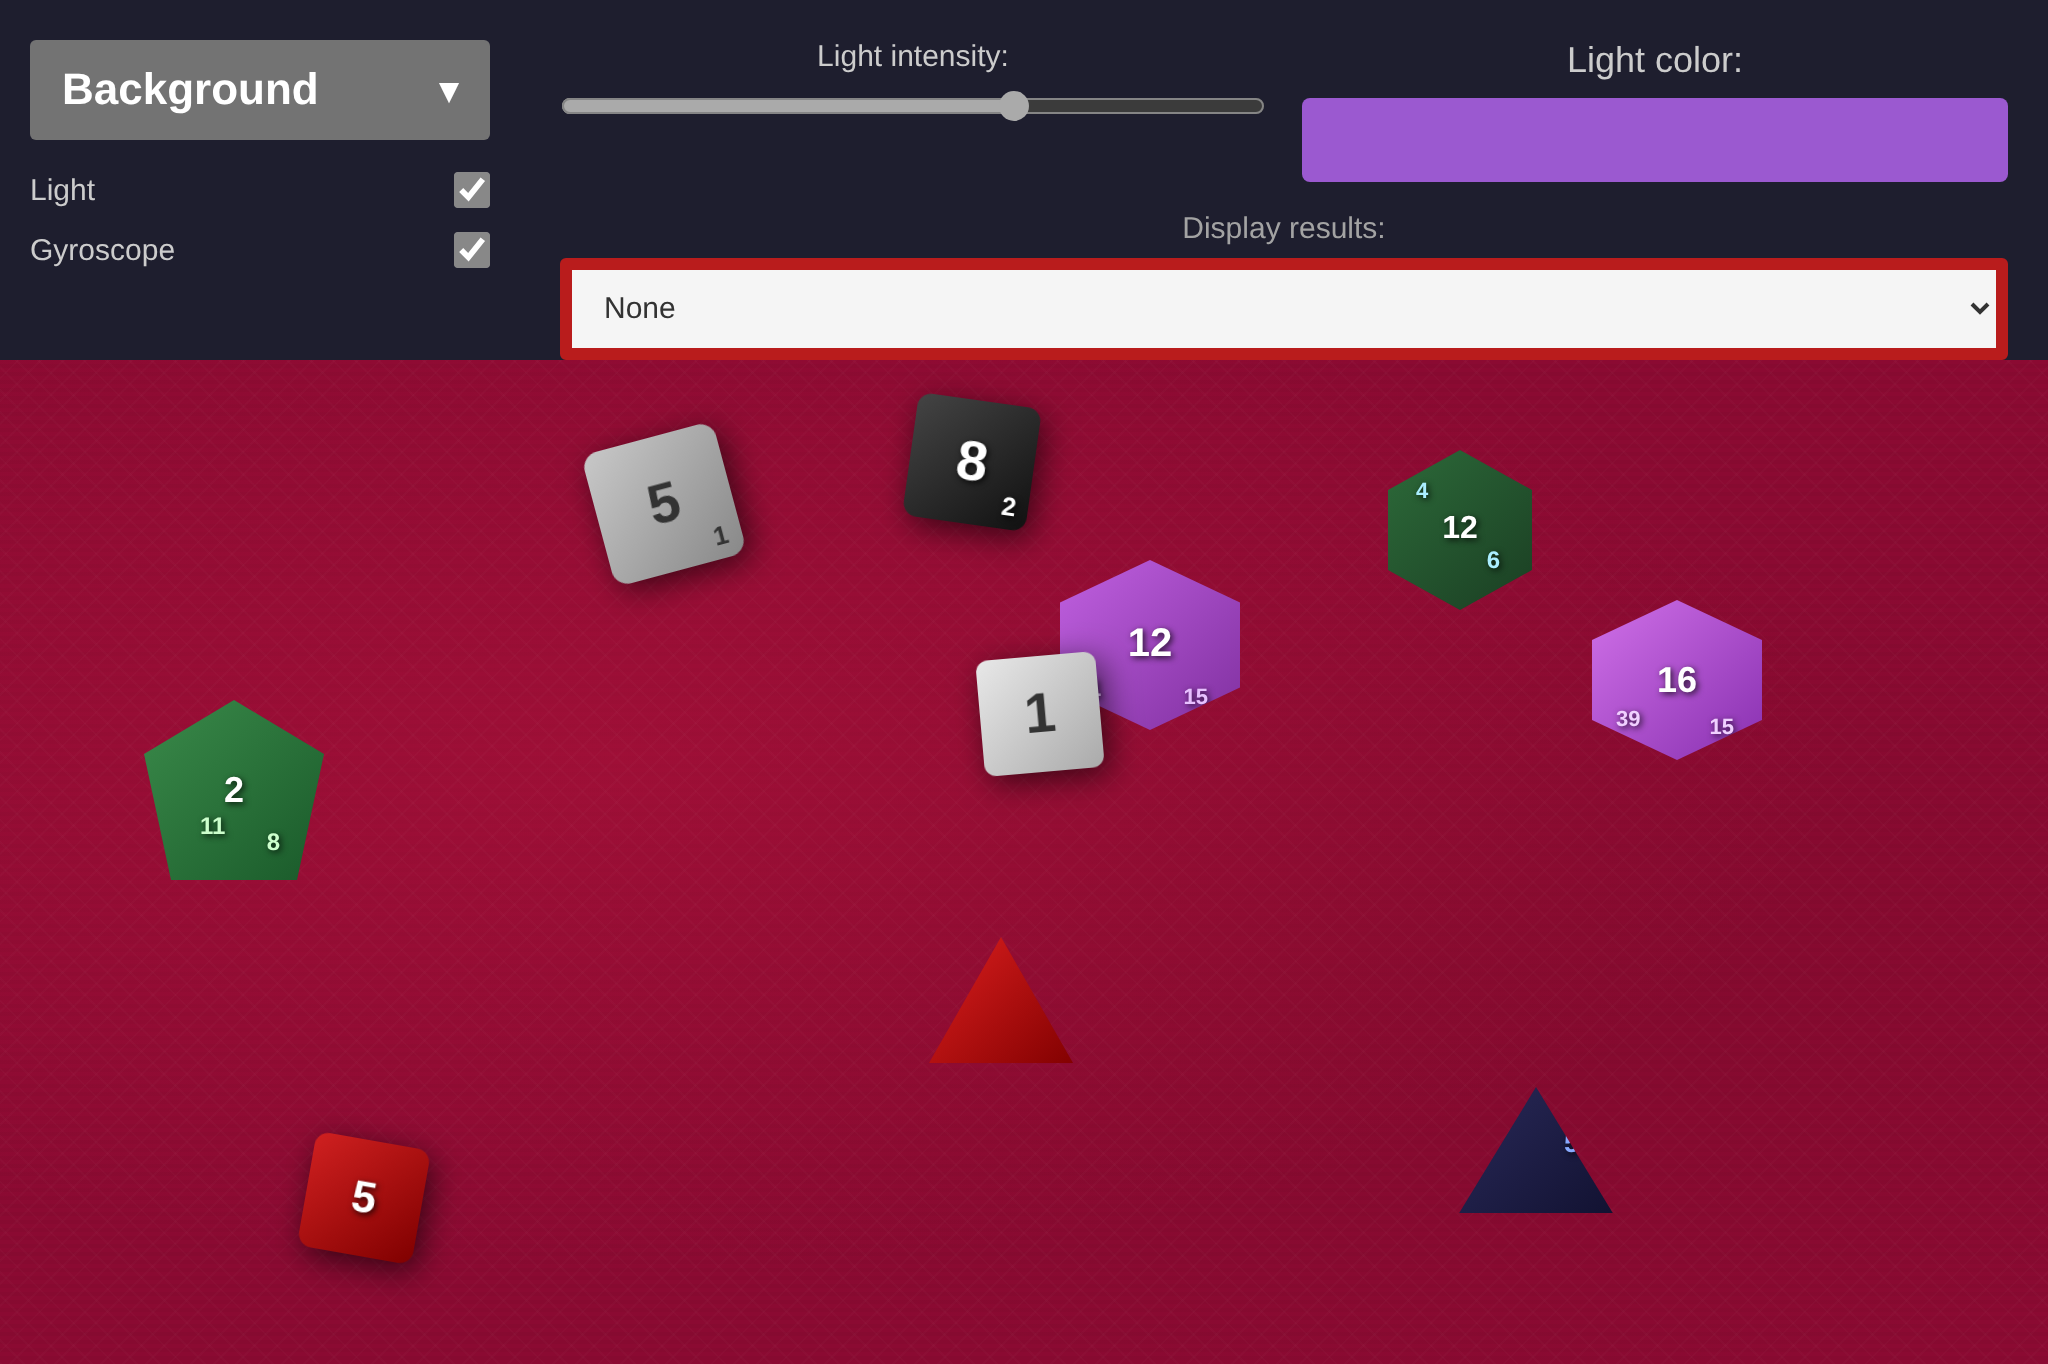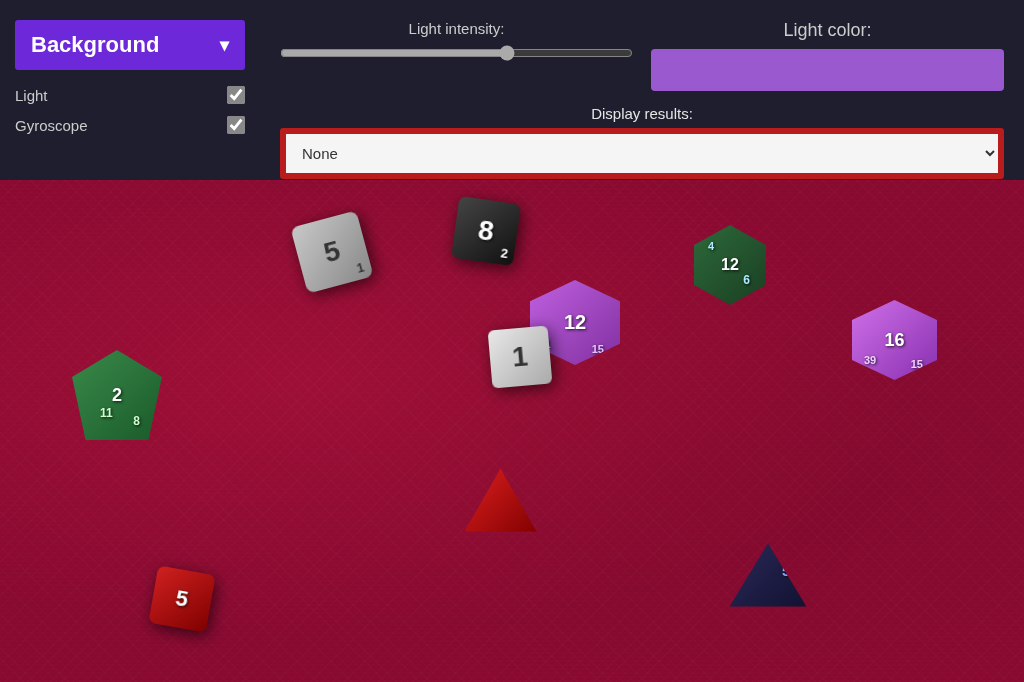--- a/index.html
+++ b/index.html
@@ -18,21 +18,21 @@
     }
 
     
     #left-panel {
       width: 260px;
       padding: 10px 15px;
       flex-shrink: 0;
     }
 
     #background-dropdown {
-      background: #6d28d9;
+      background: #737373;
       color: white;
       border: none;
       padding: 12px 16px;
       font-size: 22px;
       font-weight: bold;
       width: 230px;
       cursor: pointer;
       display: flex;
       align-items: center;
       justify-content: space-between;
@@ -104,21 +104,21 @@
       background: #9b59d0;
       border-radius: 4px;
       cursor: pointer;
       border: none;
     }
 
     .display-results-section {
       margin-top: 8px;
     }
     .display-results-section label {
-      color: #e5e5e5;
+      color: #a3a3a3;
       font-size: 15px;
       display: block;
       text-align: center;
       margin-bottom: 6px;
     }
     .display-results-section select {
       width: 100%;
       padding: 10px 12px;
       background: #f5f5f5;
       border: 6px solid #b91c1c;
@@ -346,21 +346,21 @@
   <div class="die" id="die5" style="left:530px;top:100px;width:90px;height:85px;background:linear-gradient(135deg,#c060e0,#8030a0);clip-path:polygon(50% 0%,100% 25%,100% 75%,50% 100%,0% 75%,0% 25%);position:absolute;display:flex;align-items:center;justify-content:center;flex-direction:column;">
     <span style="font-size:20px;font-weight:bold;color:white;">12</span>
     <span style="font-size:12px;color:#e8c0ff;position:absolute;bottom:14px;left:14px;">1</span>
     <span style="font-size:11px;color:#e8c0ff;position:absolute;bottom:10px;right:16px;">15</span>
   </div>
 
   <div class="die die-cube" id="die6" style="left:490px;top:148px;width:60px;height:58px;background:linear-gradient(135deg,#e8e8e8,#aaa);border-radius:6px;transform:rotate(-5deg);position:absolute;display:flex;align-items:center;justify-content:center;">
     <span style="font-size:28px;font-weight:bold;color:#333;text-shadow:none;">1</span>
   </div>
 
-  <div class="die" id="die7" style="left:852px;top:120px;width:85px;height:80px;background:linear-gradient(135deg,#d070e8,#8830b0);clip-path:polygon(50% 0%,100% 25%,100% 75%,50% 100%,0% 75%,0% 25%);position:absolute;display:flex;align-items:center;justify-content:center;flex-direction:column;">
+  <div class="die" id="die7" style="left:796px;top:120px;width:85px;height:80px;background:linear-gradient(135deg,#d070e8,#8830b0);clip-path:polygon(50% 0%,100% 25%,100% 75%,50% 100%,0% 75%,0% 25%);position:absolute;display:flex;align-items:center;justify-content:center;flex-direction:column;">
     <span style="font-size:18px;font-weight:bold;color:white;">16</span>
     <span style="font-size:11px;color:#f0d0ff;position:absolute;bottom:14px;left:12px;">39</span>
     <span style="font-size:11px;color:#f0d0ff;position:absolute;bottom:10px;right:14px;">15</span>
   </div>
 
   <div class="die" id="die8" style="left:463px;top:285px;width:75px;height:70px;background:linear-gradient(135deg,#e02020,#800000);clip-path:polygon(50% 5%,98% 95%,2% 95%);position:absolute;display:flex;align-items:center;justify-content:flex-end;padding-bottom:8px;">
     <span style="font-size:26px;font-weight:bold;color:white;margin-bottom:-4px;margin-left:-8px;">5</span>
   </div>
 
   <div class="die" id="die9" style="left:728px;top:360px;width:80px;height:70px;background:linear-gradient(135deg,#2a2a5a,#111130);clip-path:polygon(50% 5%,98% 95%,2% 95%);position:absolute;display:flex;align-items:center;justify-content:flex-end;padding-bottom:6px;">

